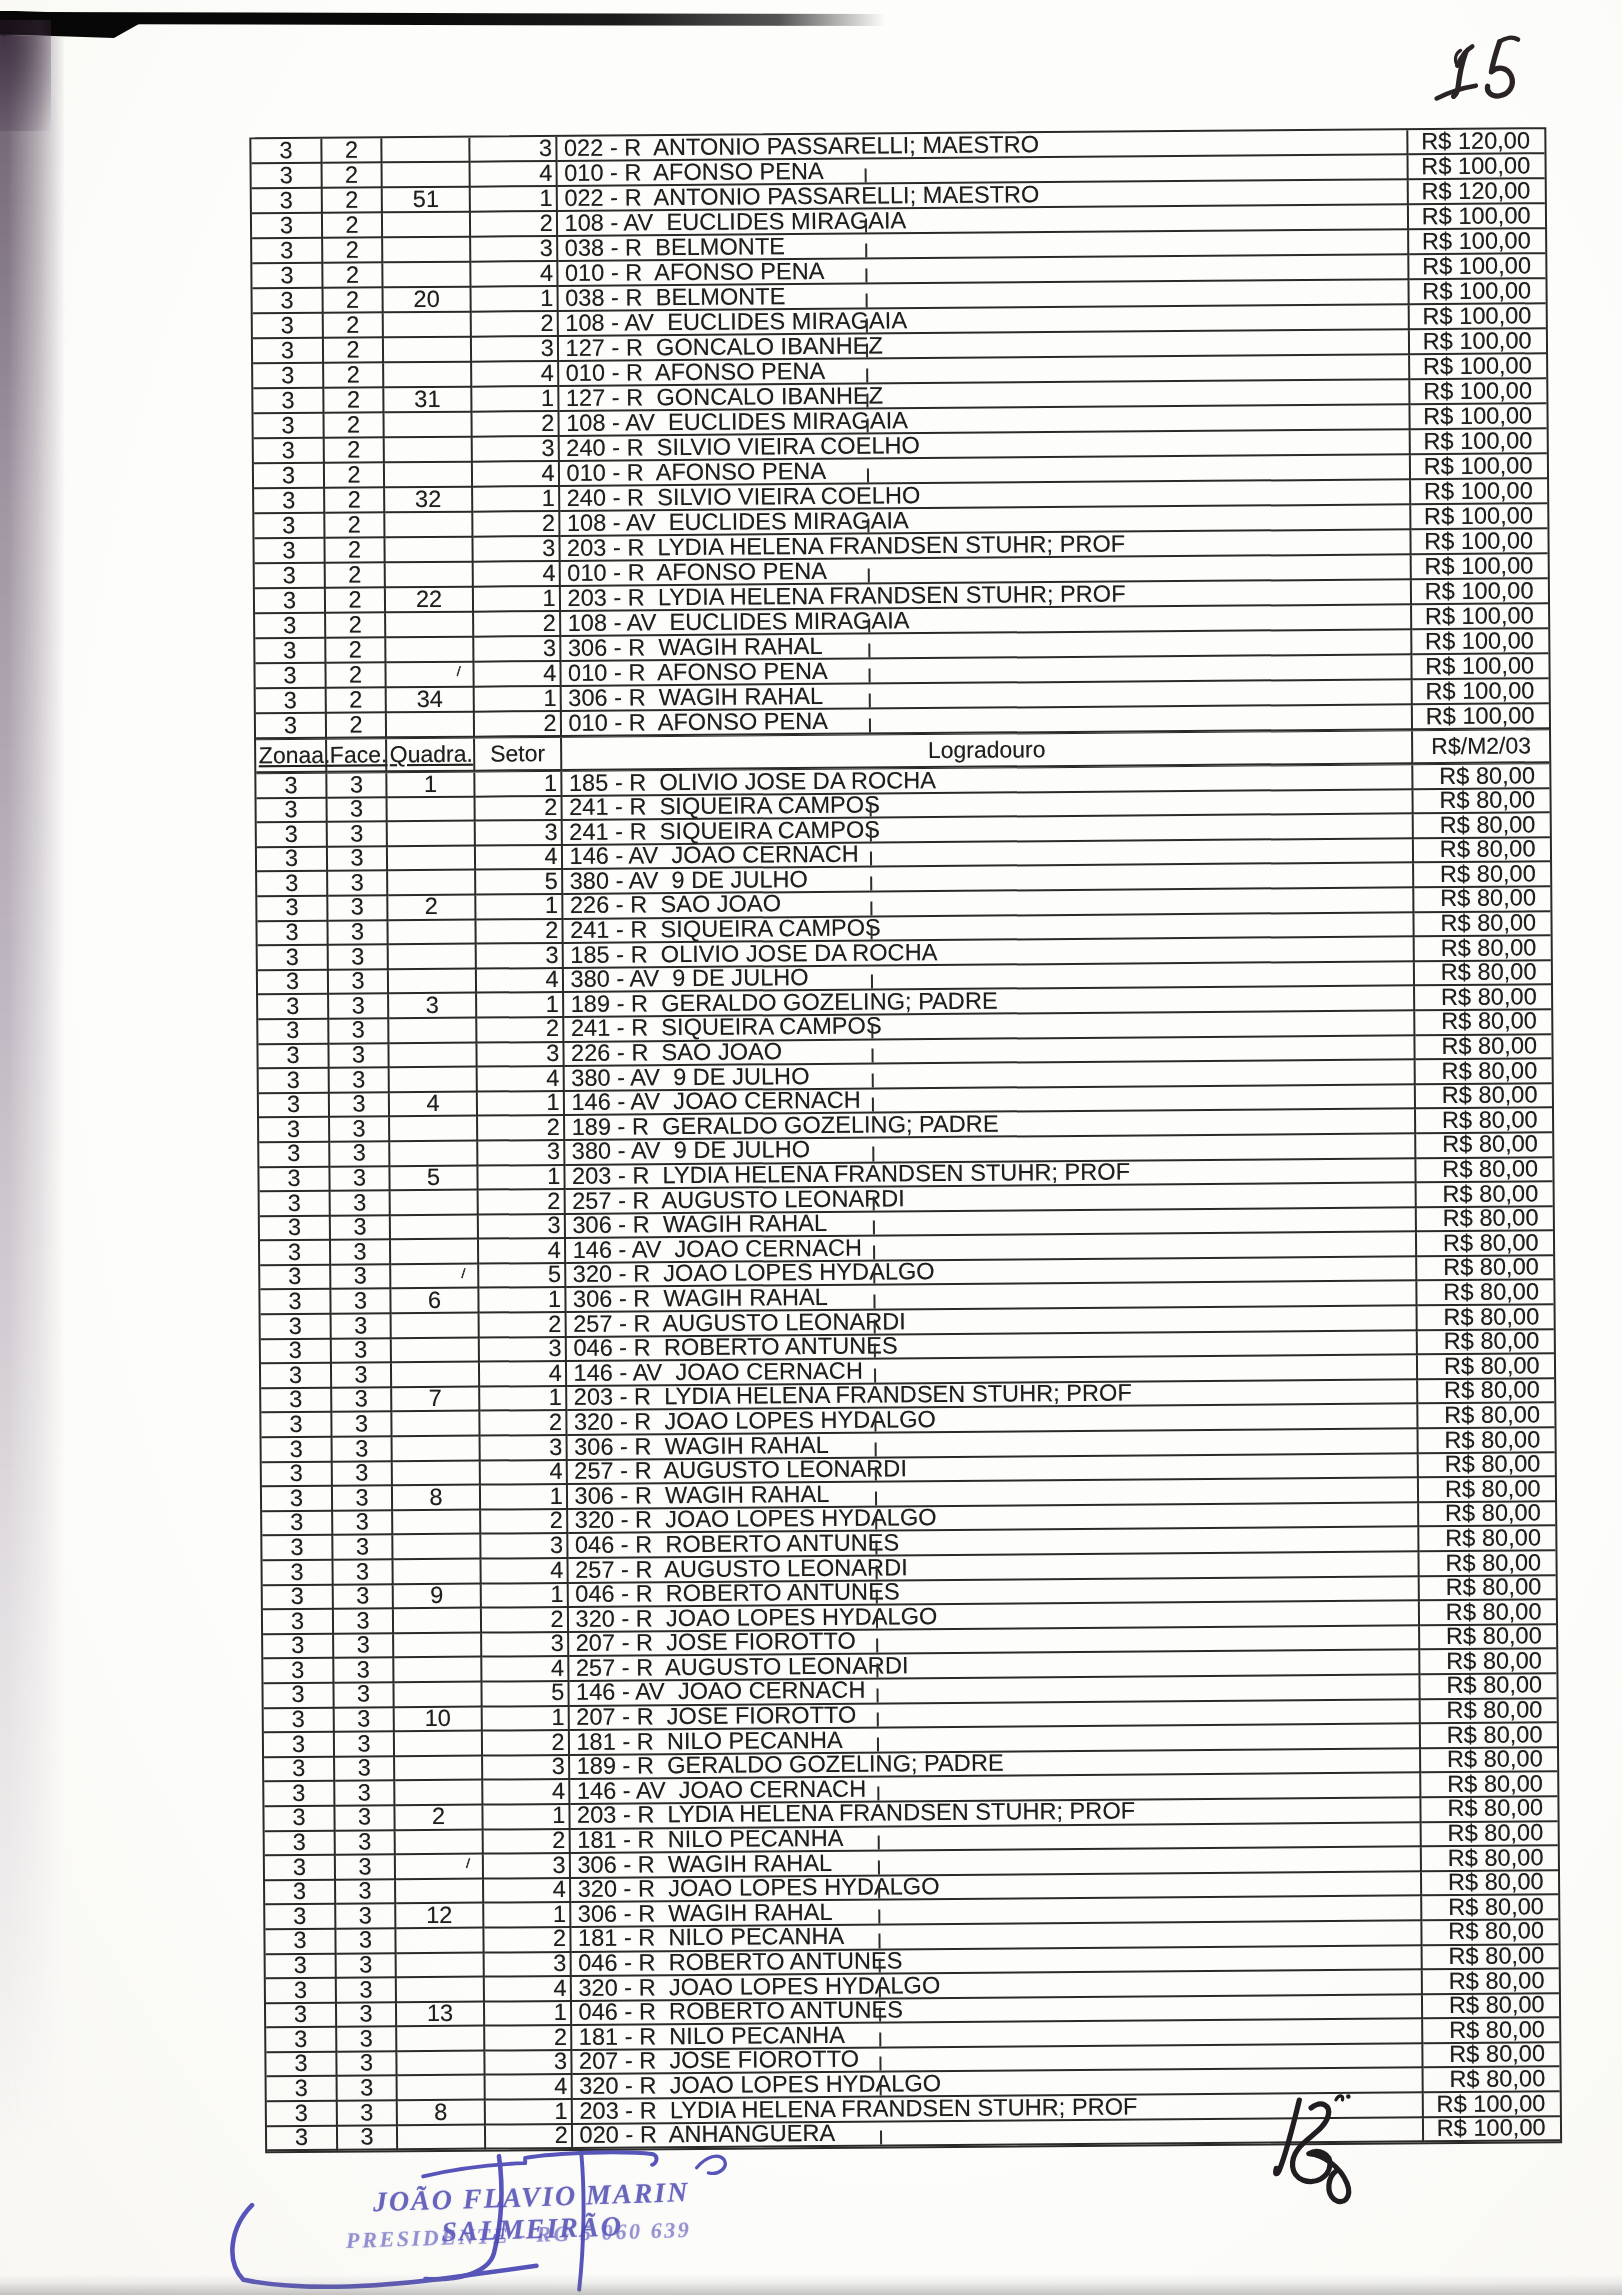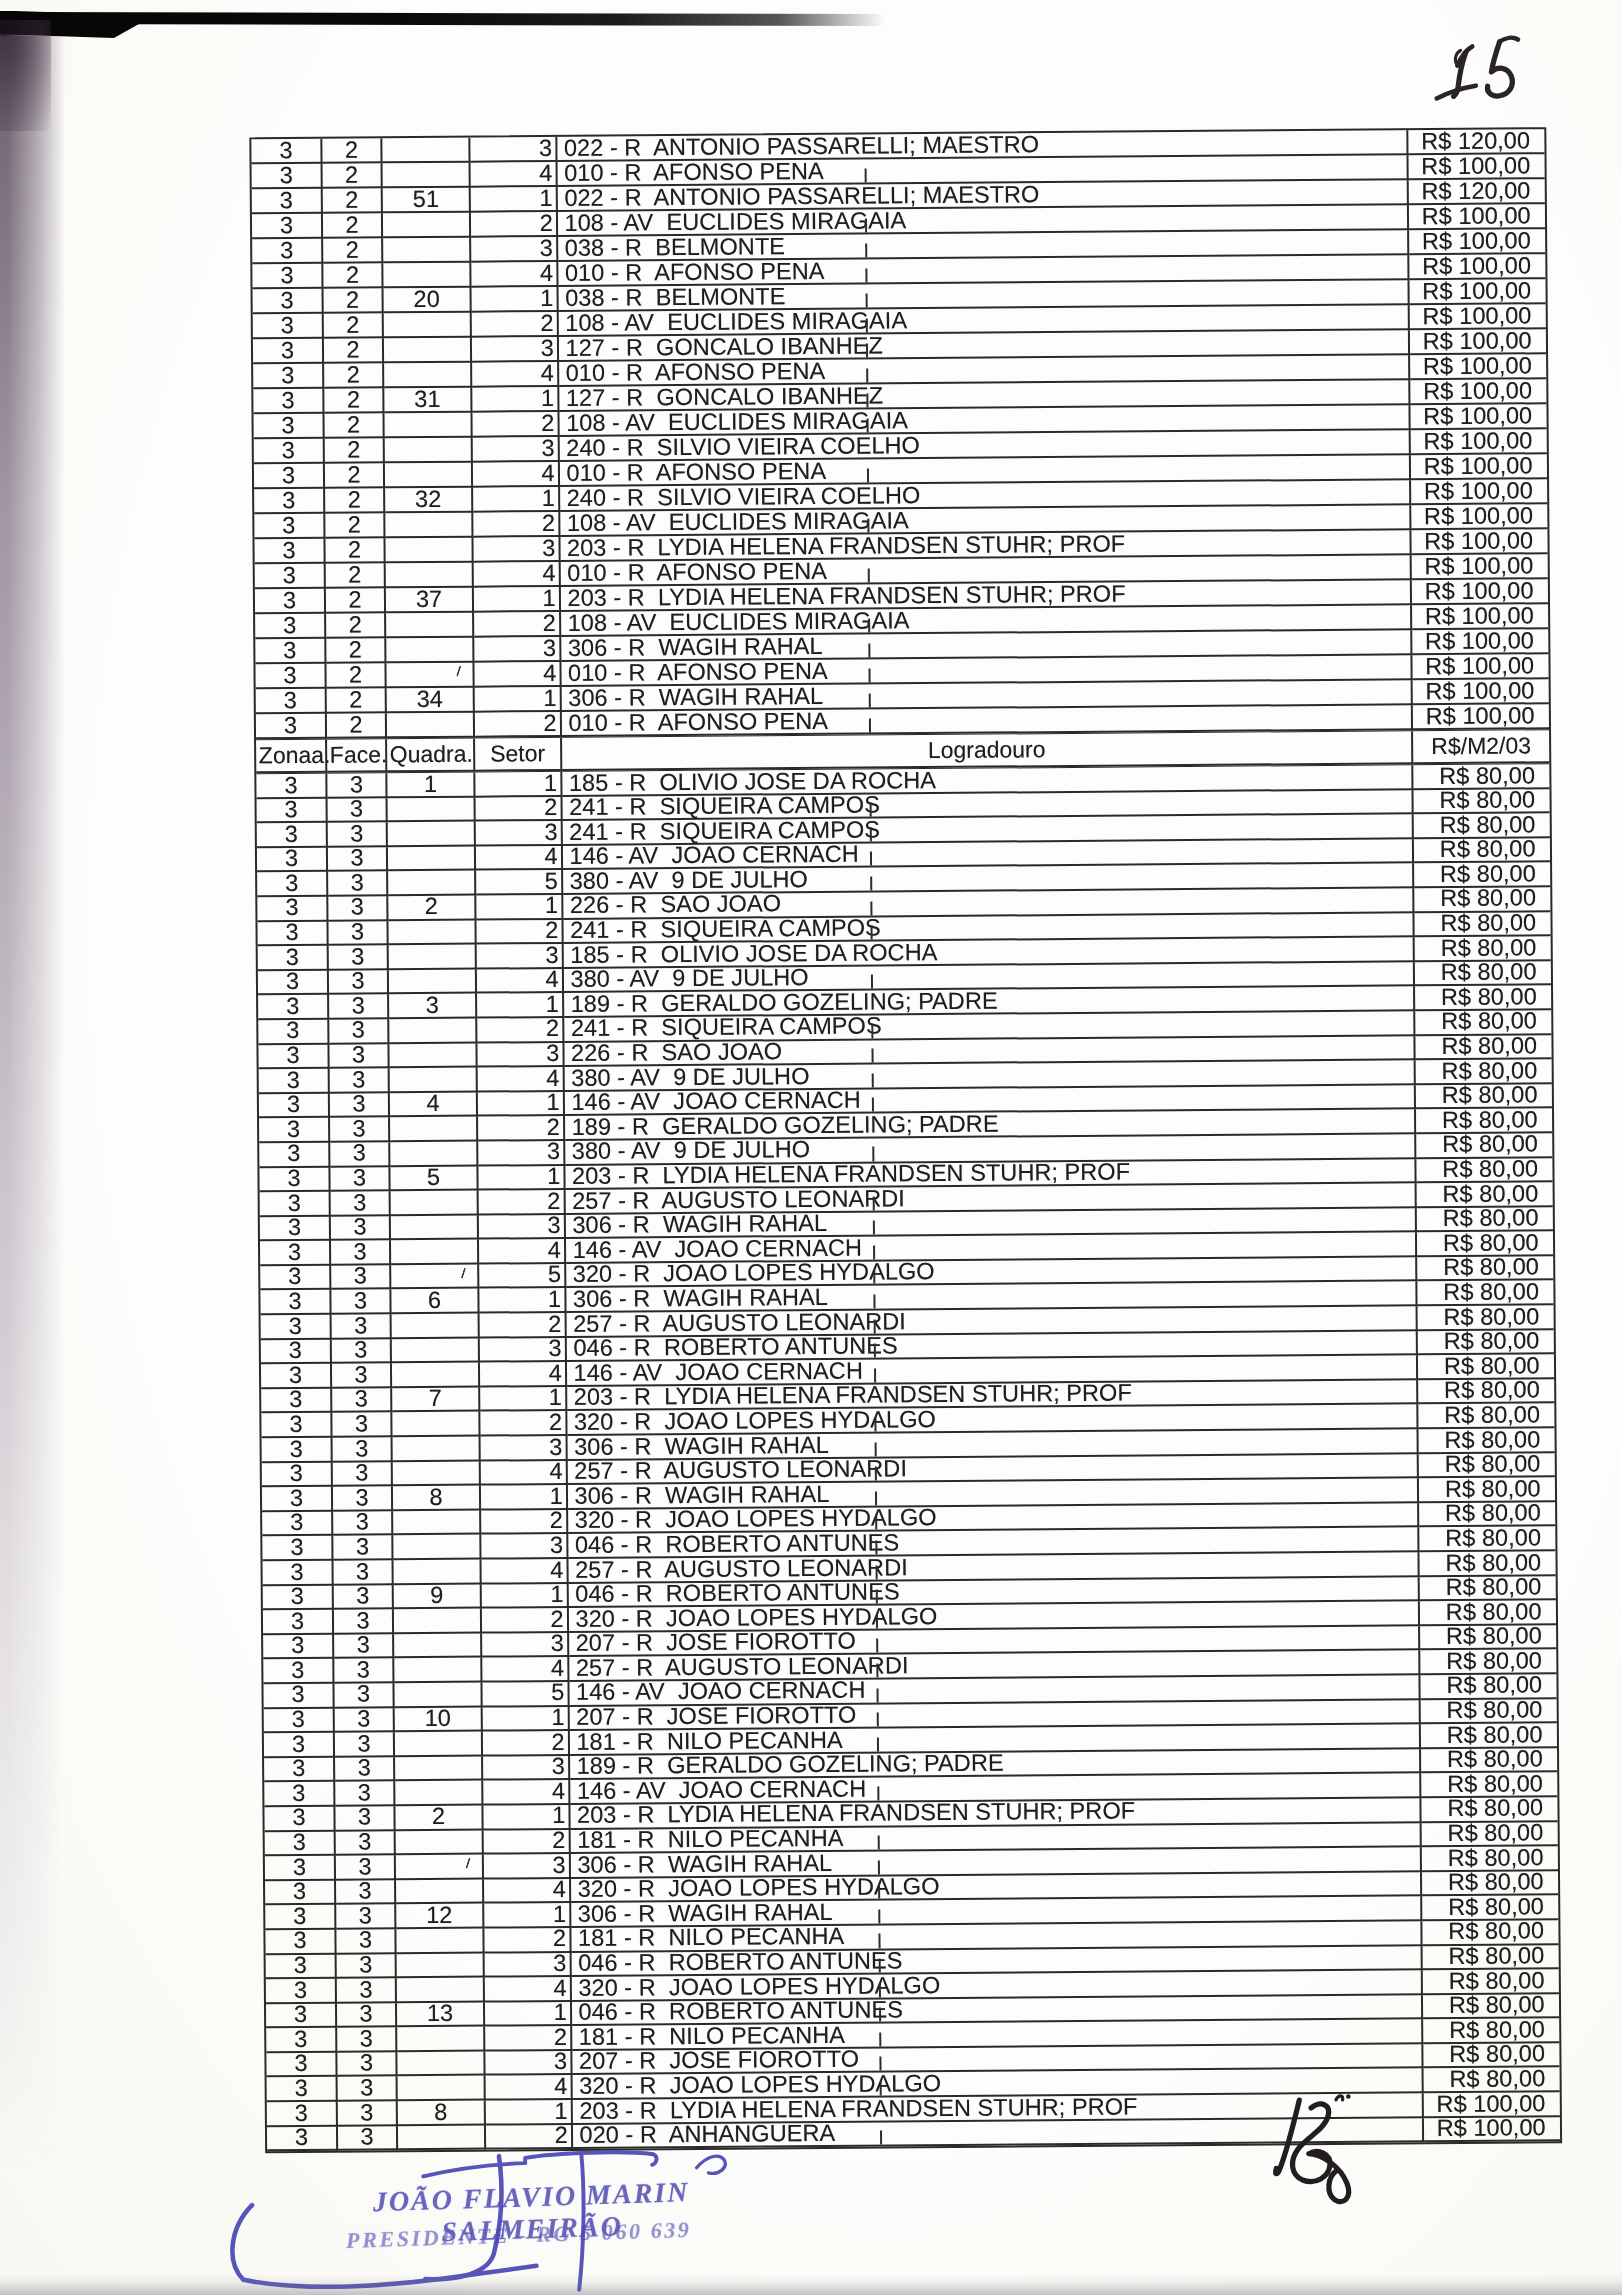--- a/index.html
+++ b/index.html
@@ -25,21 +25,21 @@
     display:flex;align-items:center;font-size:23.6px;line-height:1;
     white-space:pre;overflow:visible;position:relative;box-sizing:border-box;
     text-shadow:0 0 0.7px rgba(30,30,30,.45);
   }
   .cell.last{border-right:none;}
   .c-center{justify-content:center;}
   .c-right{justify-content:flex-end;padding-right:3.3px;}
   .c-price{justify-content:flex-end;padding-right:14.4px;}
   .c-log{padding-left:6.5px;}
   .hdr .cell{font-size:23px;}
-  .hdr .h-left{padding-left:2.6px;}
+  .hdr .h-left{padding-left:2.6px;text-decoration:underline;}
   .innerbox-tick{position:absolute;left:307px;top:38%;bottom:0;width:0;border-right:2.3px solid #2e2d2b;}
   .pen-tick{position:absolute;left:-17px;top:3.9px;width:6.5px;height:10.5px;border-left:2px solid #3a3734;transform:rotate(18deg);border-radius:1.3px;}
 
   
   .stamp-line{position:absolute;font-family:"Liberation Serif", serif;font-style:italic;font-weight:bold;
     text-align:center;transform:rotate(-1.4deg);letter-spacing:2px;}
   .stamp-1{left:281px;top:2179px;width:484px;font-size:28px;color:rgba(84,80,181,0.82);
     text-shadow:0 0 1.3px rgba(84,80,181,0.35);}
   .stamp-2{left:281px;top:2220px;width:458px;font-size:22px;color:rgba(96,92,190,0.55);
     text-shadow:0 0 1.3px rgba(96,92,190,0.3);letter-spacing:2.6px;}
@@ -171,21 +171,21 @@
         <div class="cell c-log">203 - R  LYDIA HELENA FRANDSEN STUHR; PROF</div>
         <div class="cell c-price last">R$ 100,00</div>
         <div class="cell c-center">3</div>
         <div class="cell c-center">2</div>
         <div class="cell c-center"></div>
         <div class="cell c-right">4</div>
         <div class="cell c-log">010 - R  AFONSO PENA<span class="innerbox-tick"></span></div>
         <div class="cell c-price last">R$ 100,00</div>
         <div class="cell c-center">3</div>
         <div class="cell c-center">2</div>
-        <div class="cell c-center">37</div>
+        <div class="cell c-center">22</div>
         <div class="cell c-right">1</div>
         <div class="cell c-log">203 - R  LYDIA HELENA FRANDSEN STUHR; PROF</div>
         <div class="cell c-price last">R$ 100,00</div>
         <div class="cell c-center">3</div>
         <div class="cell c-center">2</div>
         <div class="cell c-center"></div>
         <div class="cell c-right">2</div>
         <div class="cell c-log">108 - AV  EUCLIDES MIRAGAIA<span class="innerbox-tick"></span></div>
         <div class="cell c-price last">R$ 100,00</div>
         <div class="cell c-center">3</div>

